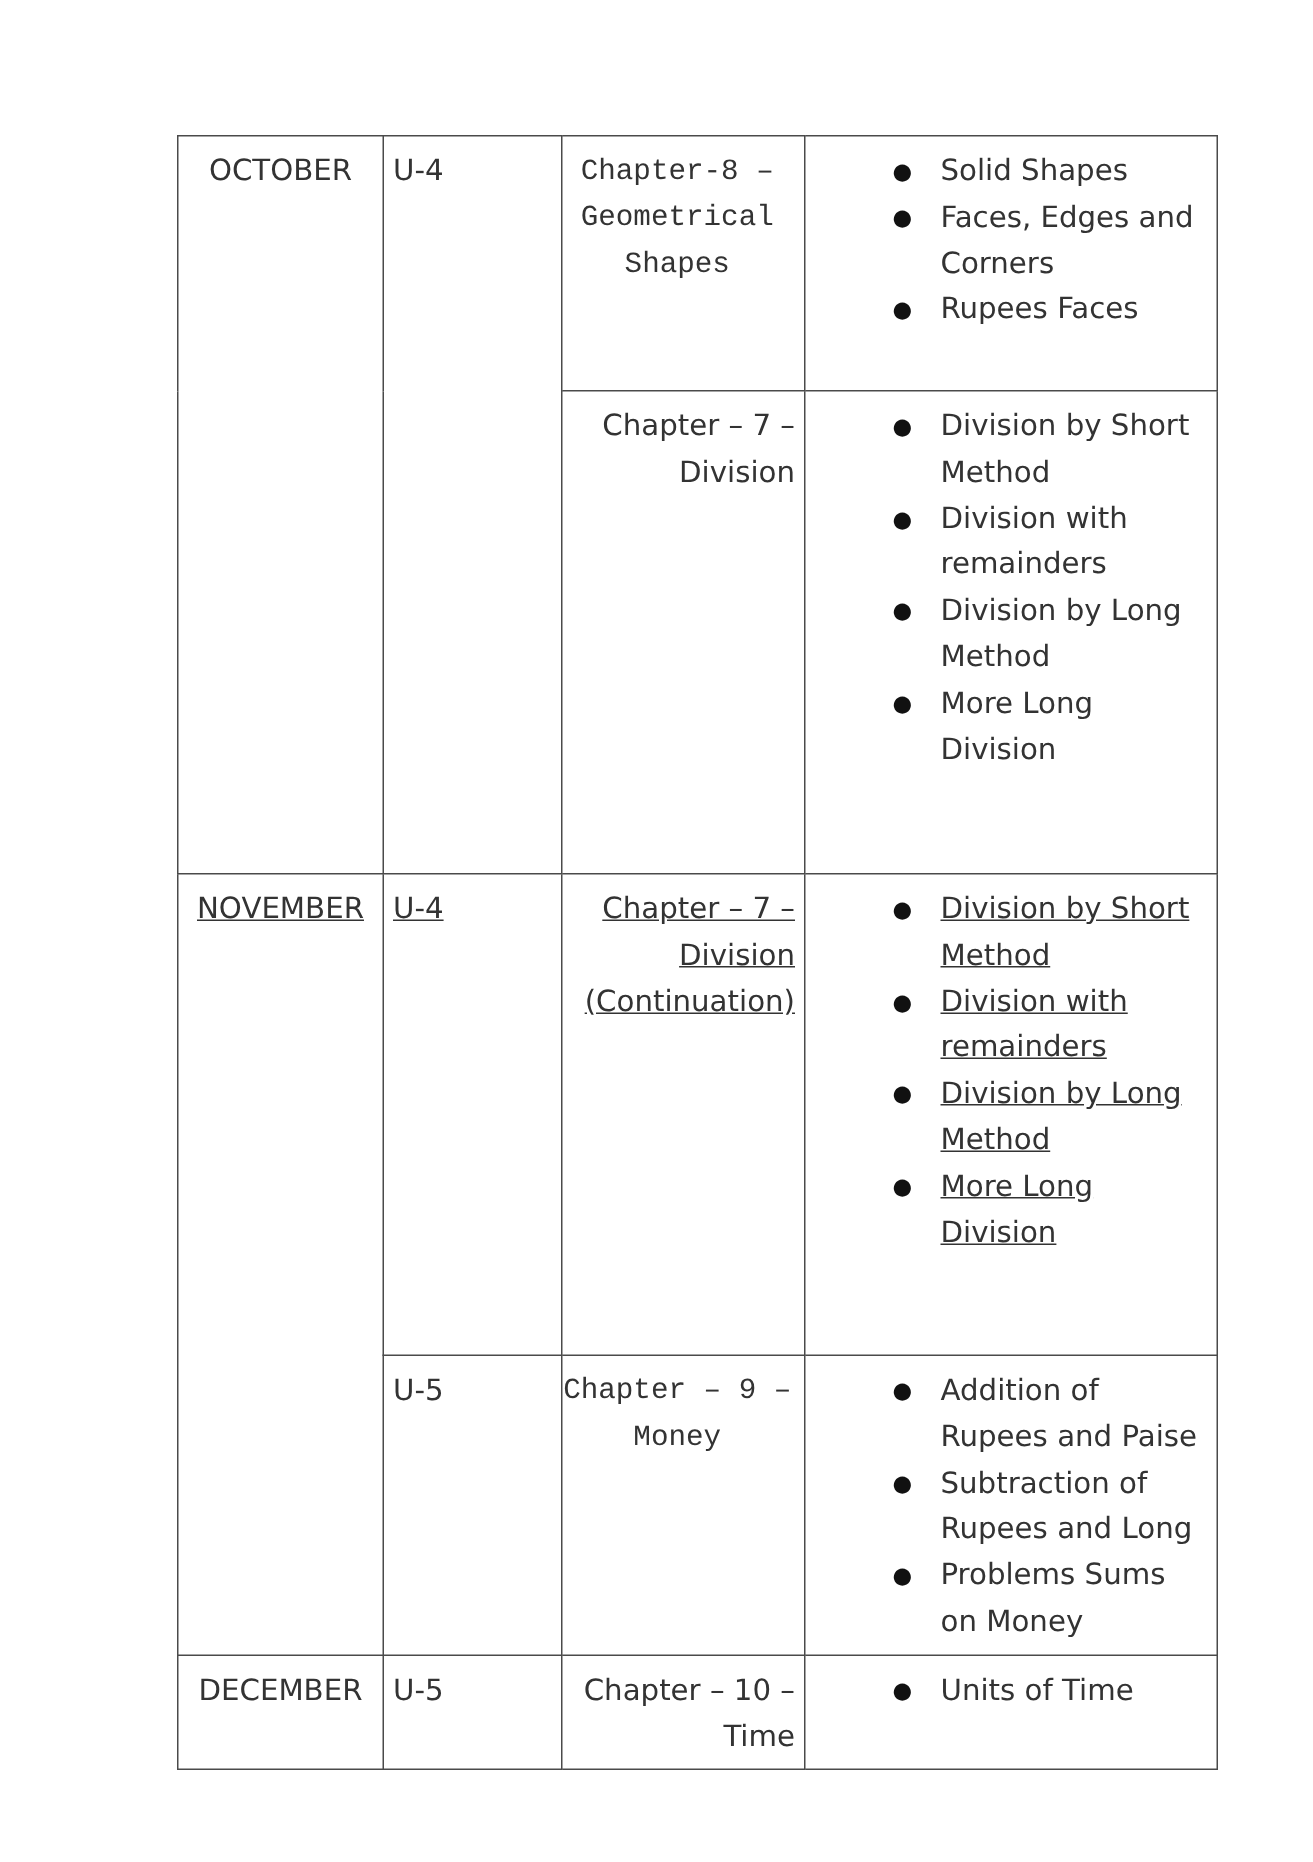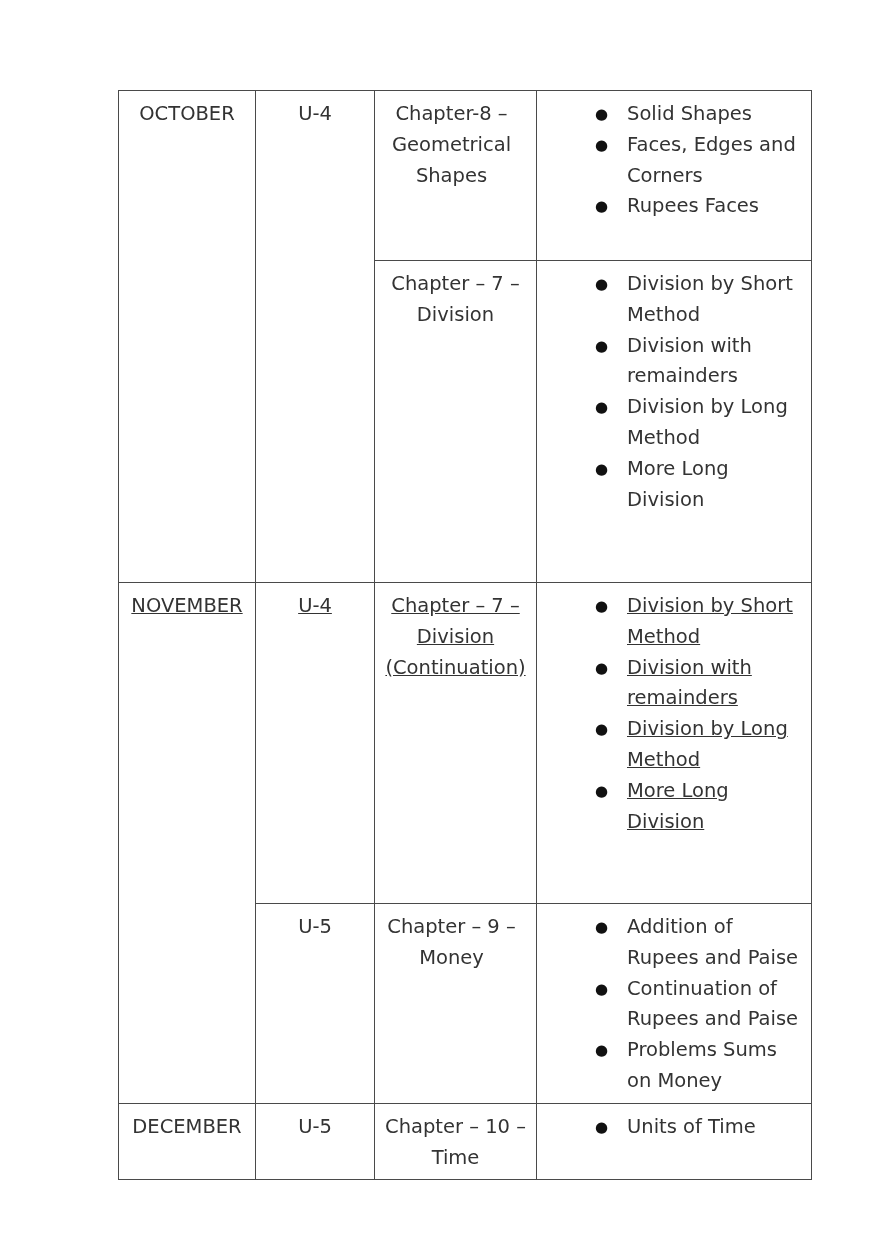--- a/index.html
+++ b/index.html
@@ -48,32 +48,33 @@
   col.c-unit   { width: 119px; }
   col.c-chap   { width: 162px; }
   col.c-topics { width: 275px; }
 
   td.month {
     text-align: center;
     padding-left: 4px;
     padding-right: 4px;
   }
   td.unit {
-    text-align: center;
+    text-align: left;
     padding-left: 13px;
   }
   td.chapter {
-    text-align: center;
+    text-align: right;
     padding-left: 12px;
     padding-right: 8px;
   }
   td.chapter.center {
     text-align: center;
     padding-left: 0;
     padding-right: 8px;
+    font-family: Liberation Mono, monospace;
   }
   td.topics {
     padding-left: 0;
     padding-right: 6px;
   }
 
   ul.topic-list {
     list-style: none;
     margin: 0;
     padding: 0;
@@ -190,21 +191,21 @@
         <td class="unit h-nov-2">U-5</td>
         <td class="chapter center h-nov-2">Chapter – 9 – Money</td>
         <td class="topics h-nov-2">
           <ul class="topic-list">
             <li>
               <span class="bullet">●</span>
               <span>Addition of Rupees and Paise</span>
             </li>
             <li>
               <span class="bullet">●</span>
-              <span>Continuation of Rupees and Paise</span>
+              <span>Subtraction of Rupees and Long</span>
             </li>
             <li>
               <span class="bullet">●</span>
               <span>Problems Sums on Money</span>
             </li>
           </ul>
         </td>
       </tr>
 
       <tr>

